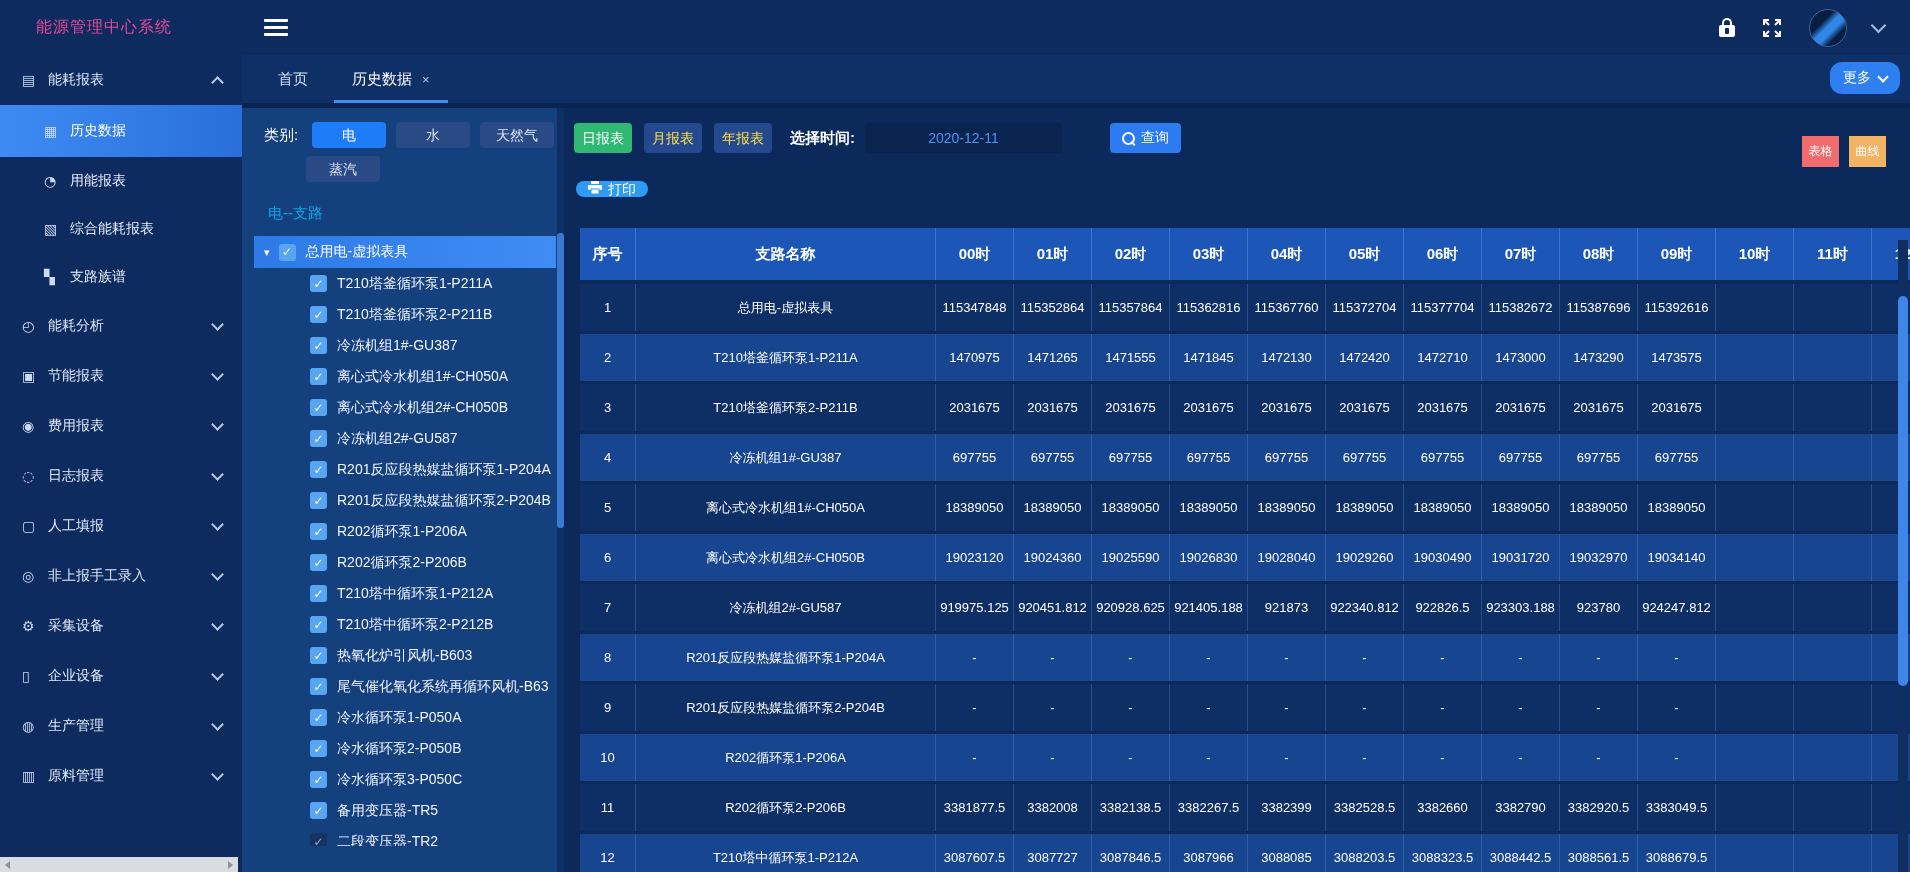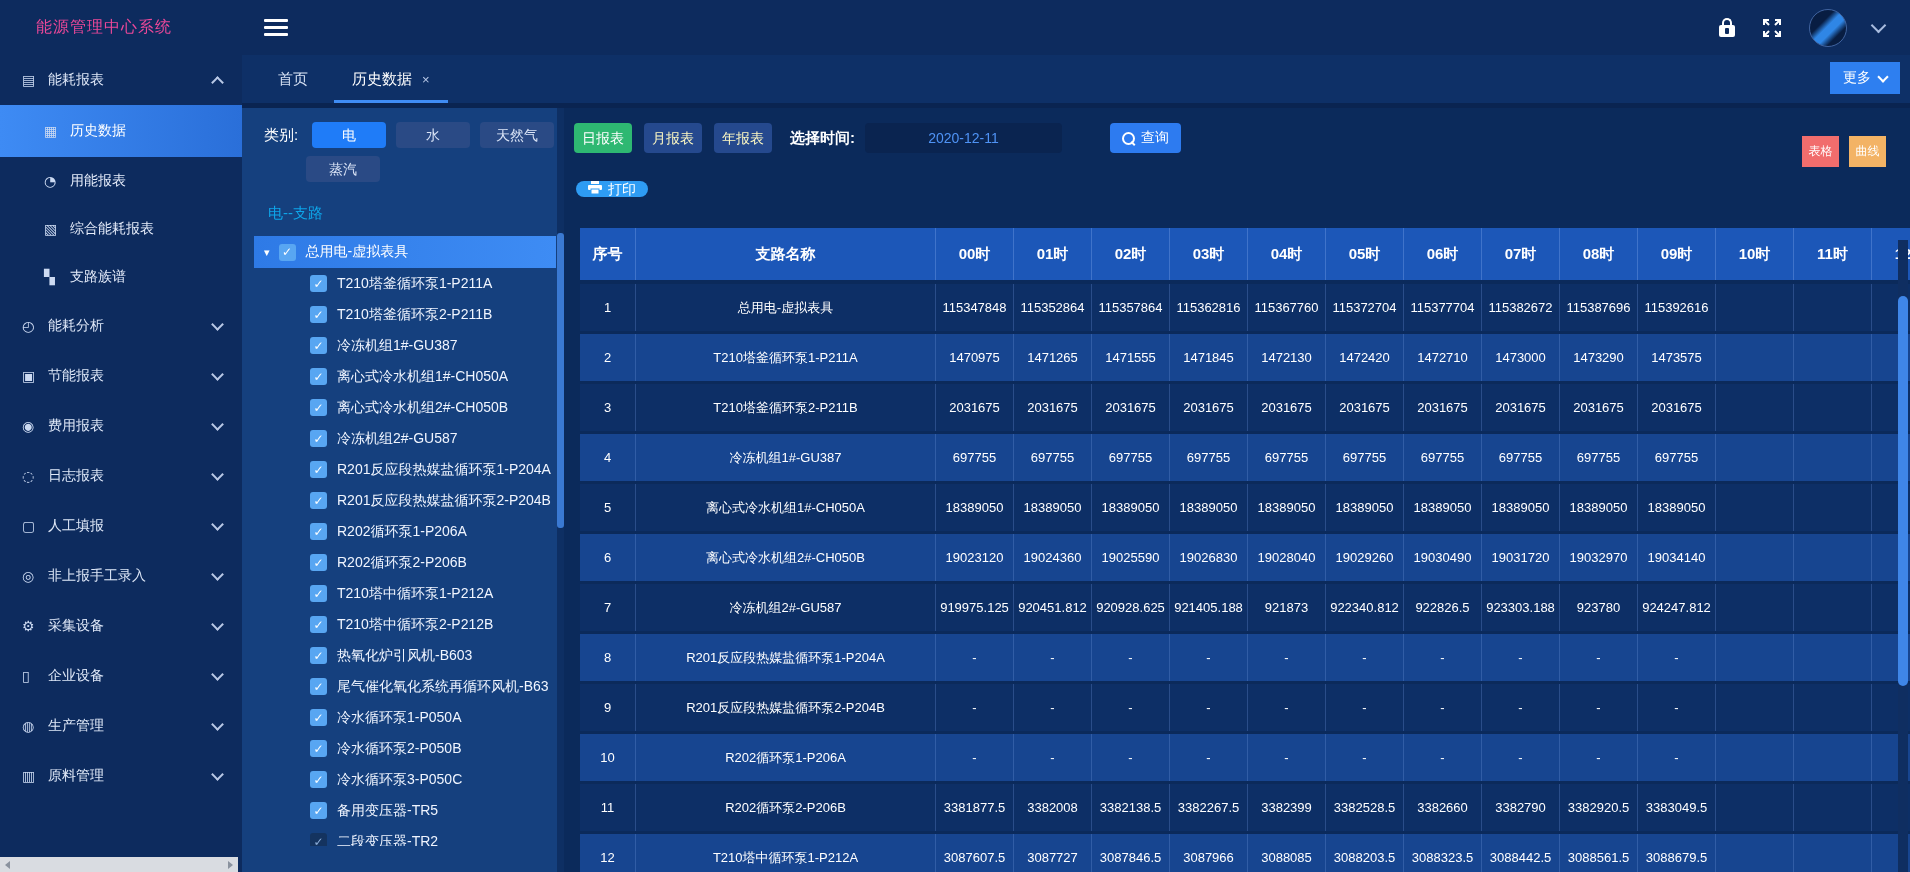--- a/index.html
+++ b/index.html
@@ -36,21 +36,21 @@
         transform:rotate(45deg);cursor:pointer;margin-top:-4px}
 
   
   .tabbar{height:48px;background:#0e3067;display:flex;align-items:stretch;position:relative;
         border-bottom:5px solid #0a2451;padding-left:14px}
   .tab{display:flex;align-items:center;padding:0 22px;font-size:15px;color:#d5e0f3;position:relative;cursor:pointer}
   .tab.active{color:#fff}
   .tab.active::after{content:"";position:absolute;left:4px;right:4px;bottom:0;height:3px;background:#3f8cf4}
   .tab .close-x{margin-left:10px;font-size:13px;color:#b9c9e8}
   .more-btn{position:absolute;right:10px;top:7px;height:32px;padding:0 13px;background:#2e7ff0;border:none;
-        border-radius:0;color:#fff;font-size:14px;display:flex;align-items:center;gap:8px;cursor:pointer}
+        border-radius:12px;color:#fff;font-size:14px;display:flex;align-items:center;gap:8px;cursor:pointer}
   .more-btn .chev{border-color:#fff;width:6px;height:6px}
 
   
   .content{flex:1;display:flex;min-height:0;background:#0b2a5b}
 
   
   .left-panel{width:312px;flex:0 0 312px;background:#15407e;position:relative;padding:14px 0 0 10px;overflow:hidden}
   .cat-row{display:flex;align-items:center;margin-left:12px}
   .cat-label{width:50px;font-size:15px;color:#fff}
   .cat-btn{min-width:58px;height:26px;line-height:26px;text-align:center;border-radius:4px;margin-right:10px;
@@ -68,21 +68,21 @@
   .tree-wrap{height:578px;overflow:hidden}
   .tree-item{height:31px;display:flex;align-items:center;padding-left:58px;white-space:nowrap;overflow:hidden;
         font-size:14px;color:#f0f5ff;cursor:pointer}
   .panel-sb{position:absolute;right:0;top:0;bottom:0;width:7px;background:#0e2f63}
   .panel-sb .thumb{position:absolute;top:125px;height:295px;width:7px;background:#3a79d2;border-radius:3px}
 
   
   .right-panel{flex:1;position:relative;padding:15px 0 0 10px;min-width:0;overflow:hidden}
   .filter-row{display:flex;align-items:center;height:30px}
   .rep-btn{width:58px;height:30px;line-height:30px;text-align:center;border-radius:4px;margin-right:12px;
-        background:#25498e;color:#fef9c3;font-size:14px;cursor:pointer}
+        background:#25498e;color:#fde047;font-size:14px;cursor:pointer}
   .rep-btn.active{background:#2eb872;color:#fff}
   .date-label{font-size:15px;font-weight:bold;margin:0 10px 0 6px;color:#fff}
   .date-input{width:197px;height:30px;line-height:30px;background:#0a2450;border-radius:4px;color:#4f93f5;
         text-align:center;font-size:14px;cursor:pointer}
   .query-btn{margin-left:48px;height:30px;padding:0 12px;background:#2d7bf0;border:none;border-radius:4px;
         color:#fff;font-size:14px;display:flex;align-items:center;gap:6px;cursor:pointer}
   .mag{width:9px;height:9px;border:2px solid #fff;border-radius:50%;position:relative;display:inline-block}
   .mag::after{content:"";position:absolute;width:2px;height:5px;background:#fff;transform:rotate(-45deg);left:8px;top:7px}
   .view-btns{position:absolute;top:28px;right:24px;display:flex;gap:10px}
   .view-btn{width:37px;height:31px;border:none;border-radius:0;color:#fff;font-size:12px;cursor:pointer;padding:1px}

